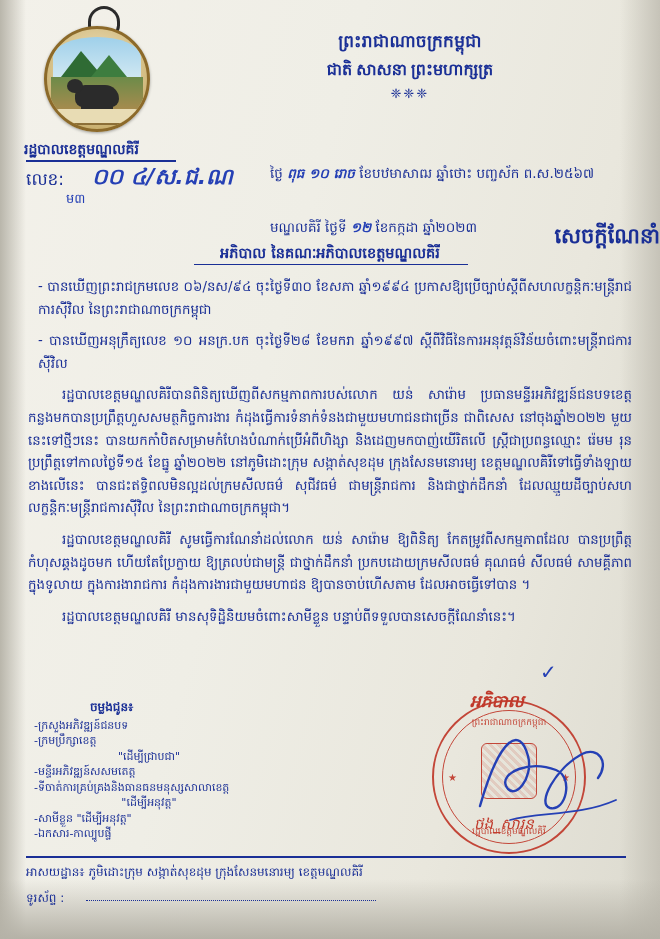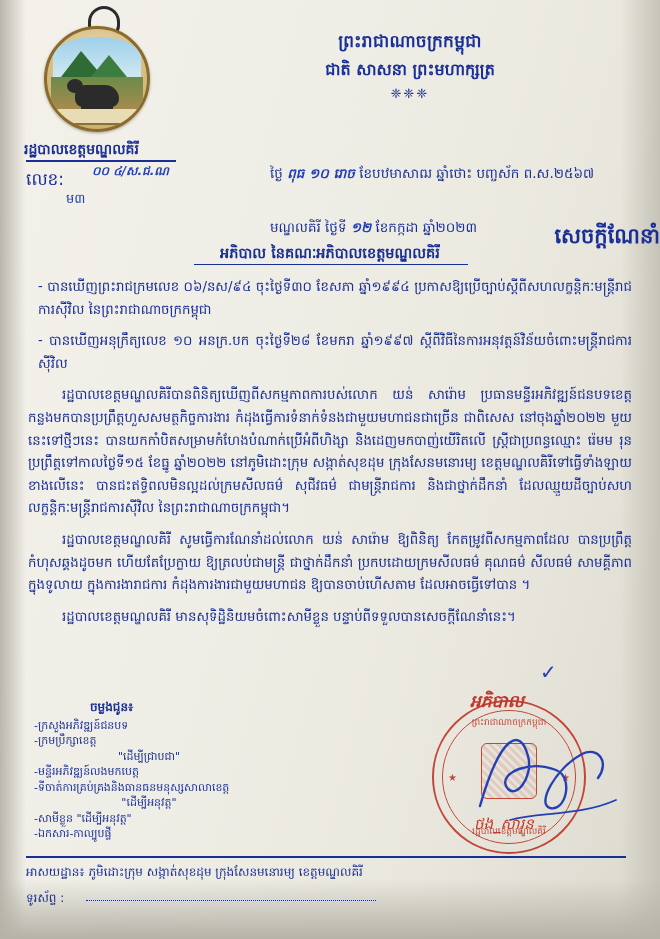--- a/index.html
+++ b/index.html
@@ -65,41 +65,41 @@
   .emblem .buffalo:after{content:"";position:absolute;left:6px;bottom:-8px;width:32px;height:10px;
     background:#2b2b2b;border-radius:0 0 6px 6px;}
   .emblem .ribbon{position:absolute;left:6px;bottom:6px;right:6px;height:14px;
     background:#e8dcb4;border-radius:6px;}
   .nat-title{
     position:absolute;left:200px;top:26px;width:420px;text-align:center;
     color:#1a2f96;font-size:17px;line-height:30px;font-weight:bold;letter-spacing:.3px;
   }
   .nat-sub{
     position:absolute;left:200px;top:56px;width:420px;text-align:center;
-    color:#1a2f96;font-size:16px;line-height:28px;font-weight:bold;
+    color:#1a2f96;font-size:16px;line-height:28px;font-weight:bold;font-family:Liberation Serif, serif;
   }
   .ornament{
     position:absolute;left:200px;top:86px;width:420px;text-align:center;
     color:#1a2f96;font-size:13px;letter-spacing:2px;
   }
 
   .prov-name{
     position:absolute;left:24px;top:140px;width:200px;
     color:#1a2f96;font-size:14px;font-weight:bold;
   }
   .prov-underline{
     position:absolute;left:26px;top:160px;width:150px;height:2px;background:#1a2f96;
   }
   .num-line{
     position:absolute;left:26px;top:168px;width:230px;
     color:#1a2f96;font-size:17px;
   }
   .num-hand{
     position:absolute;left:92px;top:163px;
-    color:#2540b5;font-size:12px;font-weight:bold;font-style:italic;
+    color:#2540b5;font-size:22px;font-weight:bold;font-style:italic;
   }
   .num-sub{
     position:absolute;left:66px;top:190px;color:#2540b5;font-size:13px;
   }
 
   .date1{
     position:absolute;left:270px;top:162px;width:370px;
     color:#1a2f96;font-size:13.5px;line-height:22px;
   }
   .date2{
@@ -244,21 +244,21 @@
     <p class="indent">រដ្ឋបាលខេត្តមណ្ឌលគិរី មានសុទិដ្ឋិនិយមចំពោះសាមីខ្លួន បន្ទាប់ពីទទួលបានសេចក្តីណែនាំនេះ។</p>
   </div>
 
   <div class="flourish">✓</div>
 
   <div class="cc">
     <div class="cc-title">ចម្លងជូន៖</div>
     <div>-ក្រសួងអភិវឌ្ឍន៍ជនបទ</div>
     <div>-ក្រមប្រឹក្សាខេត្ត</div>
     <div class="center">"ដើម្បីជ្រាបជា"</div>
-    <div>-មន្ទីរអភិវឌ្ឍន៍លងមកបេត្ត</div>
+    <div>-មន្ទីរអភិវឌ្ឍន៍សសមតេត្ត</div>
     <div>-ទីចាត់ការគ្រប់គ្រងនិងធានធនមនុស្សសាលាខេត្ត</div>
     <div class="center">"ដើម្បីអនុវត្ត"</div>
     <div>-សាមីខ្លួន "ដើម្បីអនុវត្ត"</div>
     <div>-ឯកសារ-កាល្បូបផ្ទី</div>
   </div>
 
   <div class="sign-title">អភិបាល</div>
 
   <div class="seal">
     <div class="seal-top">ព្រះរាជាណាចក្រកម្ពុជា</div>

